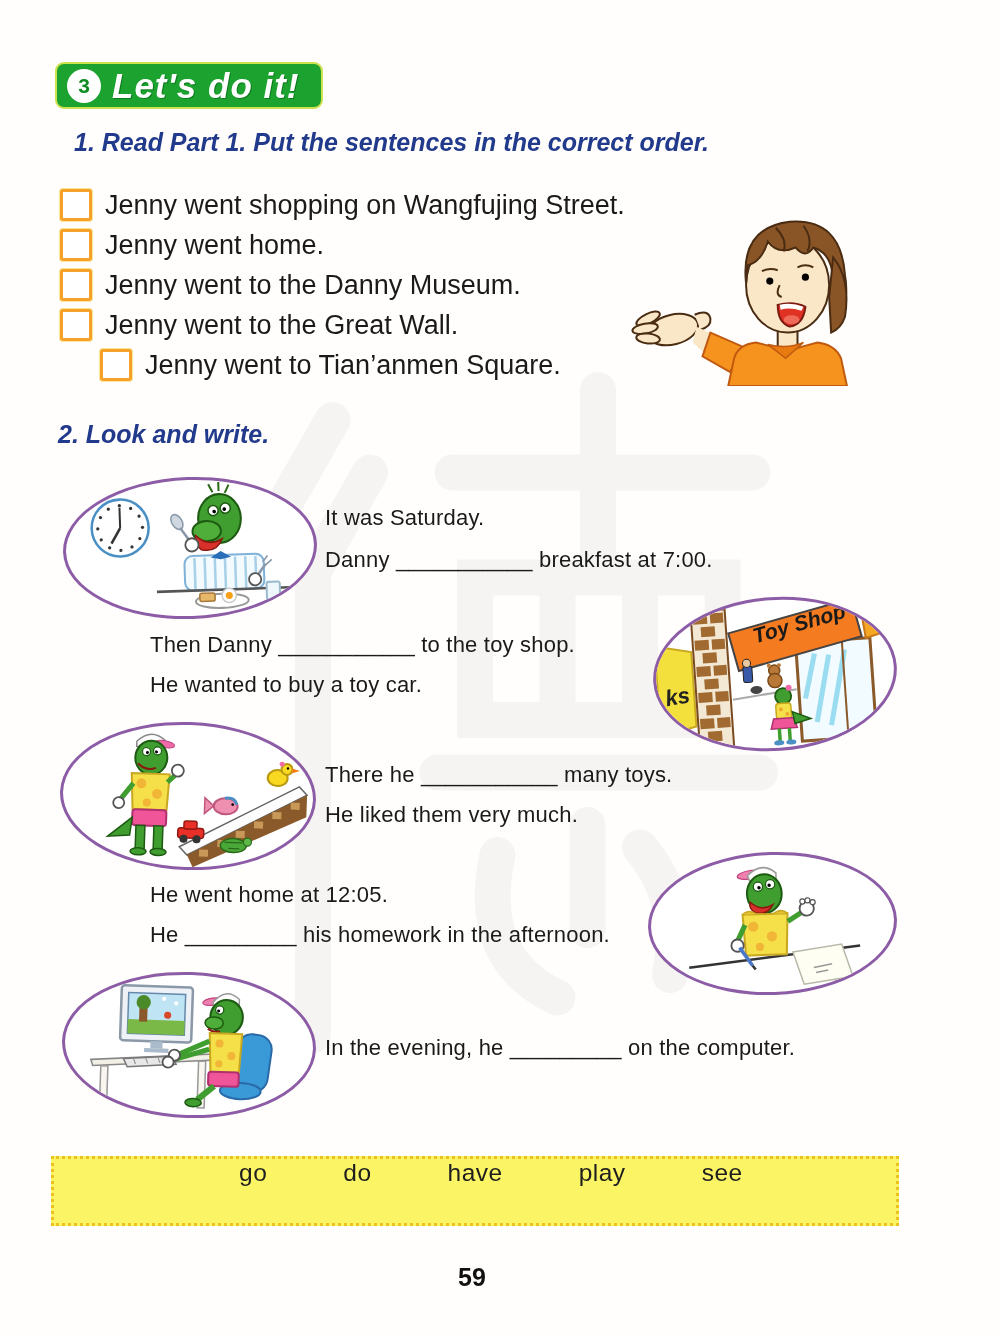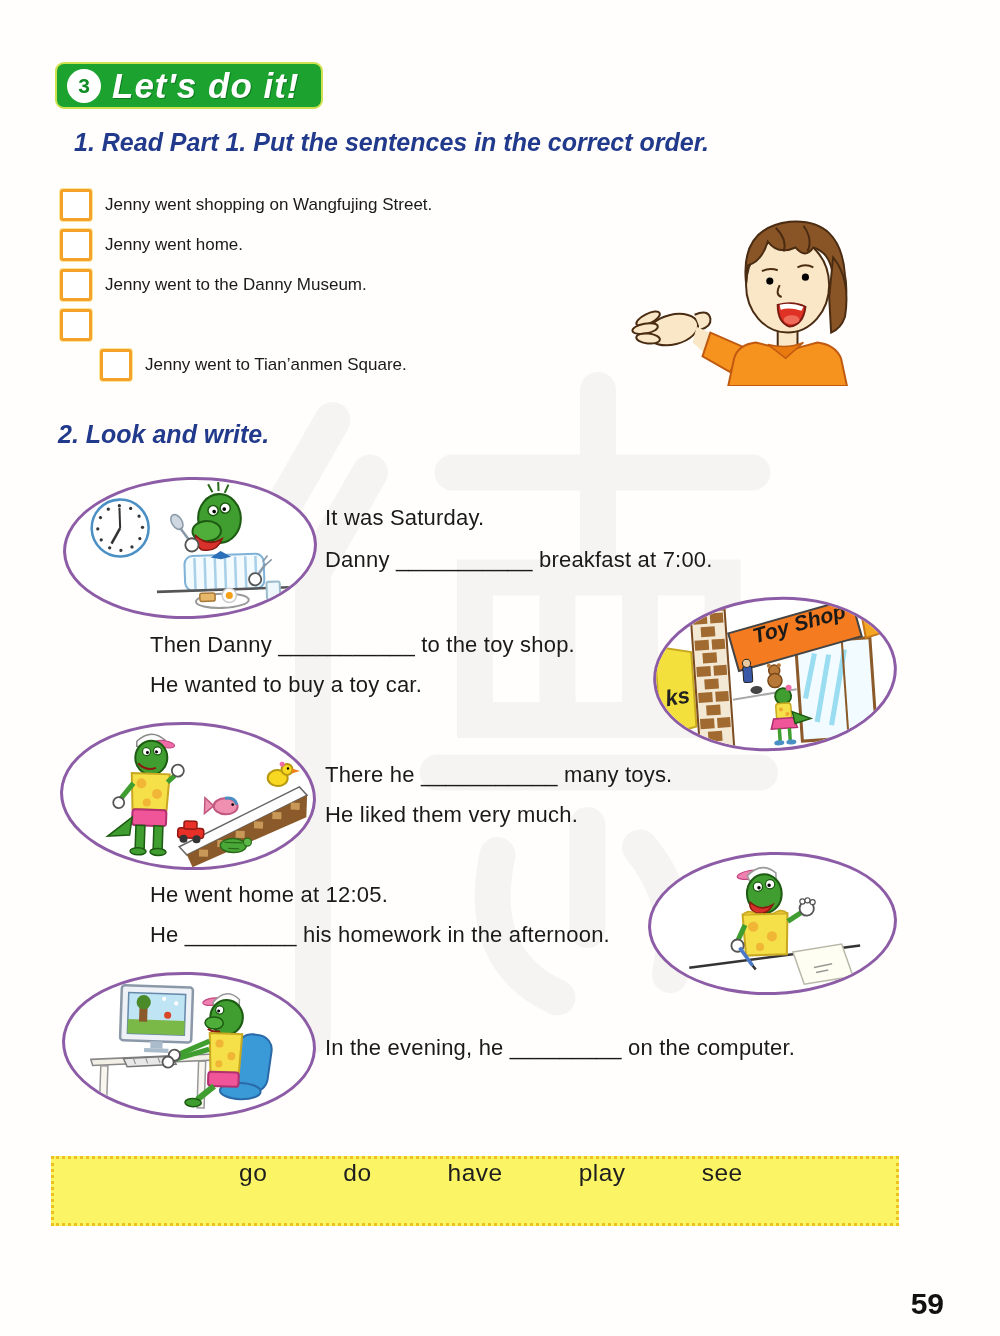--- a/index.html
+++ b/index.html
@@ -12,31 +12,31 @@
           padding:0 10px;box-sizing:border-box;}
   .badge{width:34px;height:34px;background:#fff;border-radius:50%;color:#0f8c22;font-weight:bold;
          font-size:21px;display:flex;align-items:center;justify-content:center;flex:0 0 auto;}
   .banner-label{color:#fff;font-weight:bold;font-style:italic;font-size:35px;letter-spacing:1px;
                 text-shadow:1px 1px 0 #0d7a1e;white-space:nowrap;}
   .heading{position:absolute;font-size:25px;font-weight:bold;font-style:italic;color:#223a8c;
            margin:0;white-space:nowrap;}
   .check-row{position:absolute;display:flex;align-items:center;gap:13px;height:30px;}
   .checkbox{width:26px;height:26px;background:#fff;border:3px solid #f4a22a;border-radius:3px;
             box-shadow:0 0 0 1px #fce498;flex:0 0 auto;}
-  .check-label{font-size:17px;white-space:nowrap;text-align:center;}
+  .check-label{font-size:27px;white-space:nowrap;text-align:center;}
   .line{position:absolute;font-size:22px;white-space:nowrap;letter-spacing:0.2px;}
   .oval{position:absolute;border:3px solid #8d5ca6;border-radius:50%;overflow:hidden;background:#fff;}
   .oval svg{width:100%;height:100%;display:block;}
   .boy{position:absolute;left:606px;top:198px;width:288px;height:188px;}
   .wordbank{position:absolute;left:51px;top:1156px;width:848px;height:70px;background:#fbf464;
             border:3px dotted #eec21e;box-sizing:border-box;display:flex;align-items:flex-start;
             padding-left:185px;column-gap:76px;}
   .word{font-size:24.5px;color:#1e1e1e;letter-spacing:0.5px;}
-  .pagenum{position:absolute;left:0;top:1263px;width:944px;text-align:right;font-weight:bold;
-           font-size:30px;color:#111;margin-top:24px;}
+  .pagenum{position:absolute;left:0;top:1263px;width:944px;text-align:center;font-weight:bold;
+           font-size:25px;color:#111;}
 </style>
 </head>
 <body>
 
 <div class="page">
 
   <svg class="watermark" viewBox="0 0 400 520">
     <g stroke="#555" stroke-width="24" fill="none" stroke-linecap="round">
       <path d="M 95 60 L 55 130"></path>
         <path d="M 120 95 L 80 165"></path>
@@ -67,20 +67,21 @@
   <div class="check-row" style="left:60px;top:230px;">
     <div class="checkbox"></div>
     <span class="check-label">Jenny went home.</span>
   </div>
   <div class="check-row" style="left:60px;top:270px;">
     <div class="checkbox"></div>
     <span class="check-label">Jenny went to the Danny Museum.</span>
   </div>
   <div class="check-row" style="left:60px;top:310px;">
     <div class="checkbox"></div>
+    <span class="check-label">Jenny went to the Great Wall.</span>
   </div>
   <div class="check-row" style="left:60px;top:350px;padding-left:40px;">
     <div class="checkbox"></div>
     <span class="check-label">Jenny went to Tian’anmen Square.</span>
   </div>
 
   <svg class="boy" viewBox="0 0 280 190">
     <g stroke="#4a2c12" stroke-width="2" fill="#f9e7c8">
       <ellipse cx="62" cy="133" rx="26" ry="15" transform="rotate(-14 62 133)"></ellipse>
       <ellipse cx="37" cy="122" rx="13" ry="5" transform="rotate(-26 37 122)"></ellipse>

